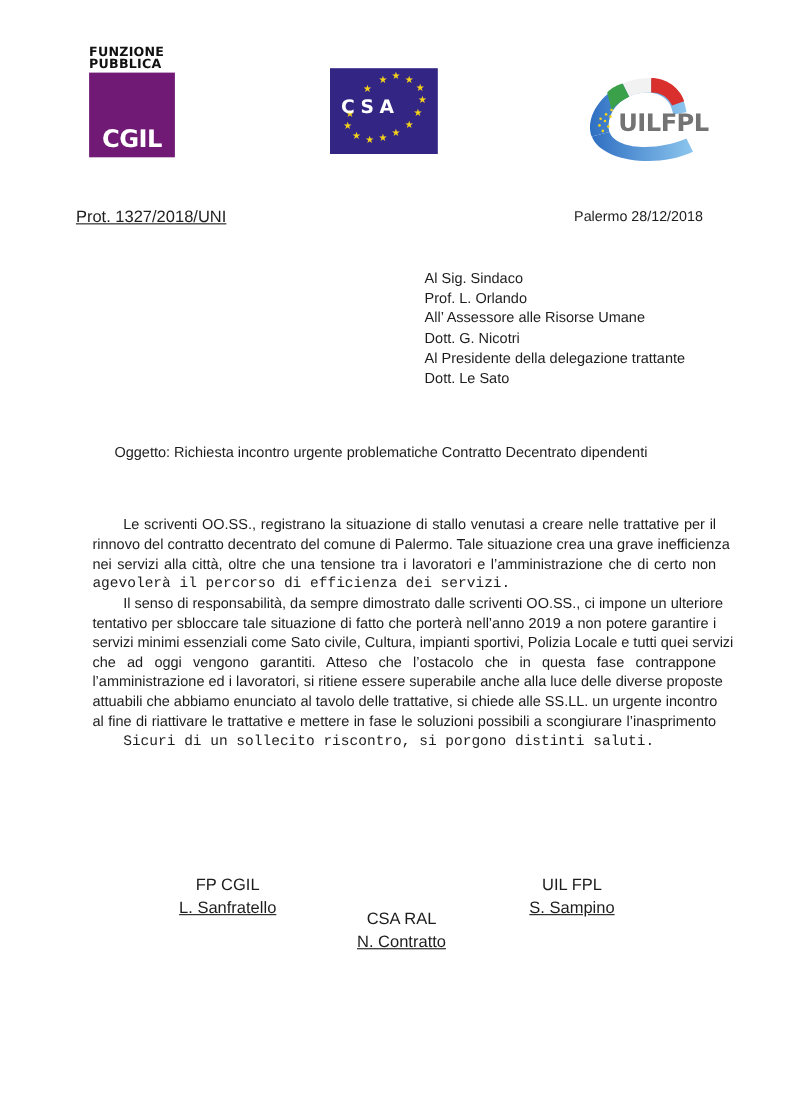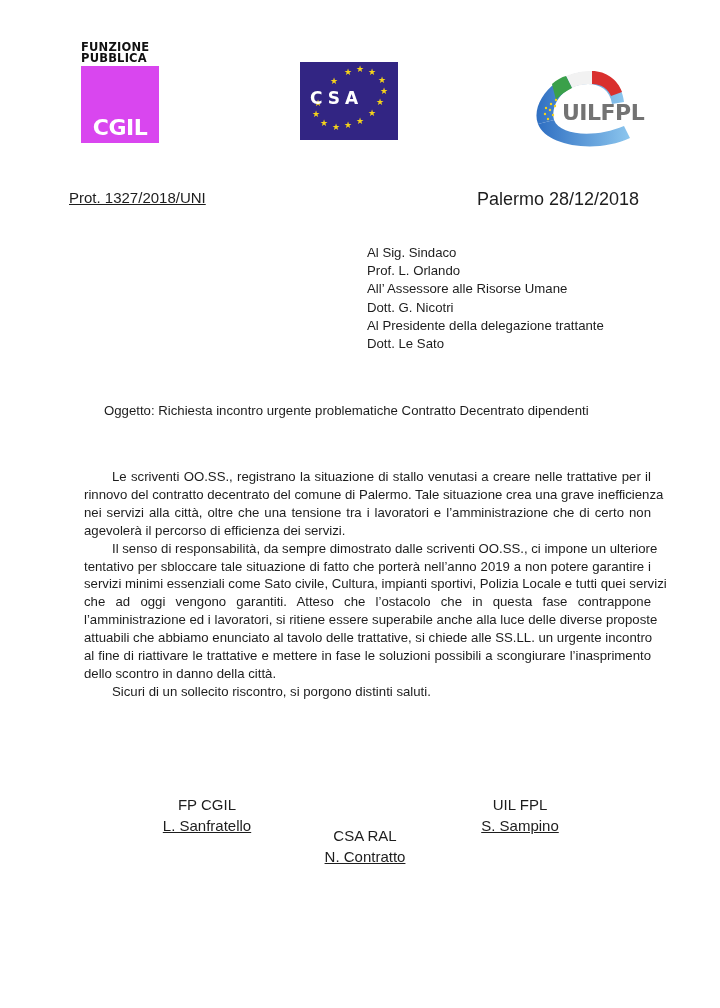--- a/index.html
+++ b/index.html
@@ -4,50 +4,50 @@
 <style>
   html, body { margin: 0; padding: 0; background: #ffffff; }
   body { width: 720px; height: 1008px; position: relative; overflow: hidden;
          font-family: "Liberation Sans", "DejaVu Sans", sans-serif; color: #1a1a1a; }
   .abs { position: absolute; }
 
   
   #logo-cgil { left: 81px; top: 42px; width: 80px; height: 100px; }
   #logo-cgil .top { font-family: "DejaVu Sans", sans-serif; font-weight: bold; font-size: 11.5px;
         line-height: 11px; letter-spacing: 0.2px; color: #111; white-space: nowrap; }
-  #logo-cgil .red { position: absolute; left: 0; top: 24px; width: 78px; height: 77px; background: #d946ef; }
+  #logo-cgil .red { position: absolute; left: 0; top: 24px; width: 78px; height: 77px; background: #701a75; }
   #logo-cgil .red span { position: absolute; left: 0; right: 0; bottom: 3px; text-align: center;
         font-family: "DejaVu Sans", sans-serif; font-weight: bold; color: #fff; font-size: 22px; letter-spacing: -0.5px; }
 
   
   #logo-csa { left: 300px; top: 62px; width: 98px; height: 78px; background: #322583; }
   #logo-csa .txt { position: absolute; left: 10px; top: 26px; color: #fff; font-family: "DejaVu Sans", sans-serif;
         font-weight: bold; font-size: 17px; letter-spacing: 5px; }
   #logo-csa svg { position: absolute; left: 0; top: 0; }
 
   
   #logo-uil { left: 526px; top: 62px; width: 130px; height: 92px; }
   #logo-uil .txt { position: absolute; left: 36px; top: 38px; font-family: "DejaVu Sans", sans-serif;
         font-weight: bold; font-size: 22px; color: #737373; letter-spacing: -0.5px; }
 
   .doc { font-family: "Liberation Sans", "DejaVu Sans", sans-serif; font-size: 13.2px; color: #1d1d1d; }
 
   #prot { left: 69px; top: 189px; font-size: 15px; text-decoration: underline; }
-  #place-date { right: 81px; top: 189px; font-size: 18px; }
+  #place-date { right: 81px; top: 189px; font-size: 13px; }
 
-  #recipients { left: 367px; top: 244px; line-height: 18.2px; font-size: 13.2px; }
+  #recipients { left: 386px; top: 244px; line-height: 18.2px; font-size: 13.2px; }
   #recipients div { white-space: nowrap; }
 
   #subject { left: 104px; top: 403px; font-size: 13.2px; }
 
   #body { left: 84px; top: 468px; width: 567px; line-height: 17.9px; font-size: 13.2px; text-align: justify; }
   #body p { margin: 0; text-indent: 0; }
   #body .line { display: block; text-align: justify; text-align-last: justify; white-space: nowrap; }
   #body .line.first { padding-left: 28px; }
-  #body .line.last { text-align-last: left; }
+  #body .line.last { text-align-last: left; font-family: Liberation Mono, monospace; }
 
   .sig { top: 795px; width: 160px; text-align: center; }
   .sig .org { font-weight: normal; font-size: 15px; line-height: 20px; }
   .sig .name { font-size: 15px; line-height: 20px; margin-top: 1px; text-decoration: underline; }
   #sig-1 { left: 127px; }
   #sig-2 { left: 285px; margin-top: 31px; }
   #sig-3 { left: 440px; }
 </style>
 </head>
 <body>
@@ -131,21 +131,20 @@
     <span class="line last">agevolerà il percorso di efficienza dei servizi.</span>
   </p>
   <p>
     <span class="line first">Il senso di responsabilità, da sempre dimostrato dalle scriventi OO.SS., ci impone un ulteriore</span>
     <span class="line">tentativo per sbloccare tale situazione di fatto che porterà nell’anno 2019 a non potere garantire i</span>
     <span class="line">servizi minimi essenziali come Sato civile, Cultura, impianti sportivi, Polizia Locale e tutti quei servizi</span>
     <span class="line">che ad oggi vengono garantiti. Atteso che l’ostacolo che in questa fase contrappone</span>
     <span class="line">l’amministrazione ed i lavoratori, si ritiene essere superabile anche alla luce delle diverse proposte</span>
     <span class="line">attuabili che abbiamo enunciato al tavolo delle trattative, si chiede alle SS.LL. un urgente incontro</span>
     <span class="line">al fine di riattivare le trattative e mettere in fase le soluzioni possibili a scongiurare l’inasprimento</span>
-    <span class="line last">dello scontro in danno della città.</span>
   </p>
   <p>
     <span class="line first last">Sicuri di un sollecito riscontro, si porgono distinti saluti.</span>
   </p>
 </div>
 
 <div id="sig-1" class="abs doc sig">
   <div class="org">FP CGIL</div>
   <div class="name">L. Sanfratello</div>
 </div>

